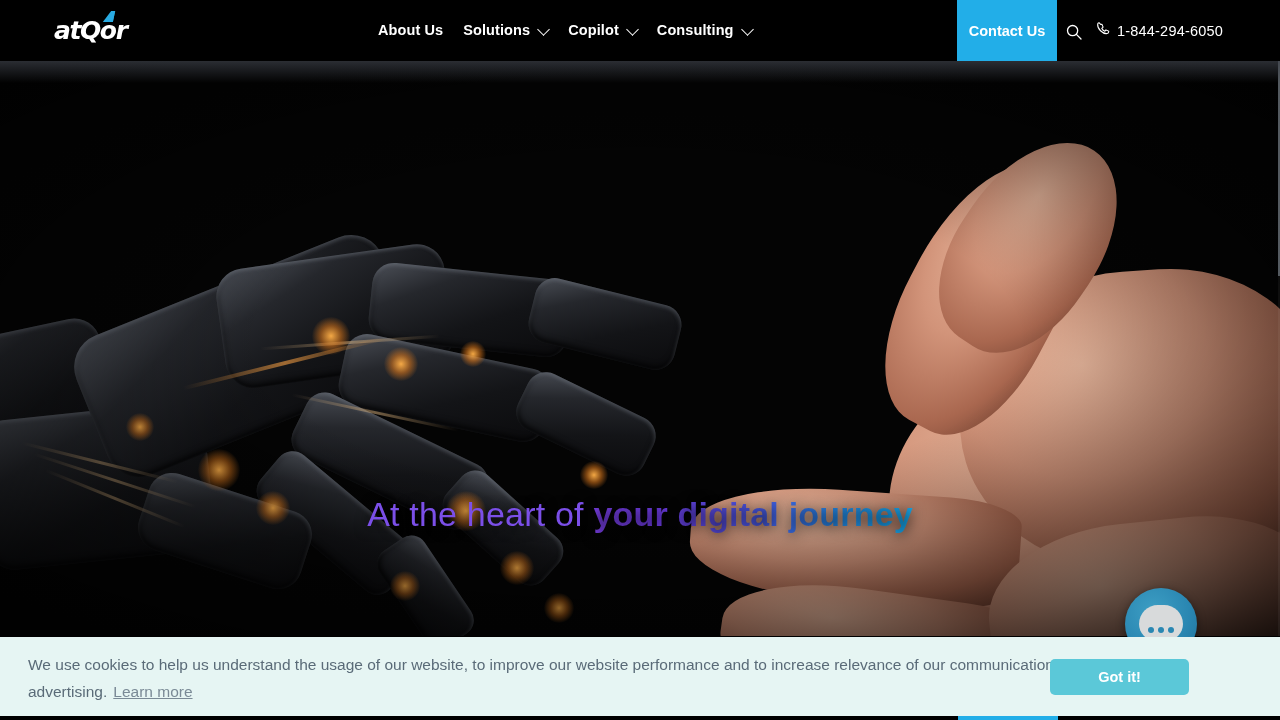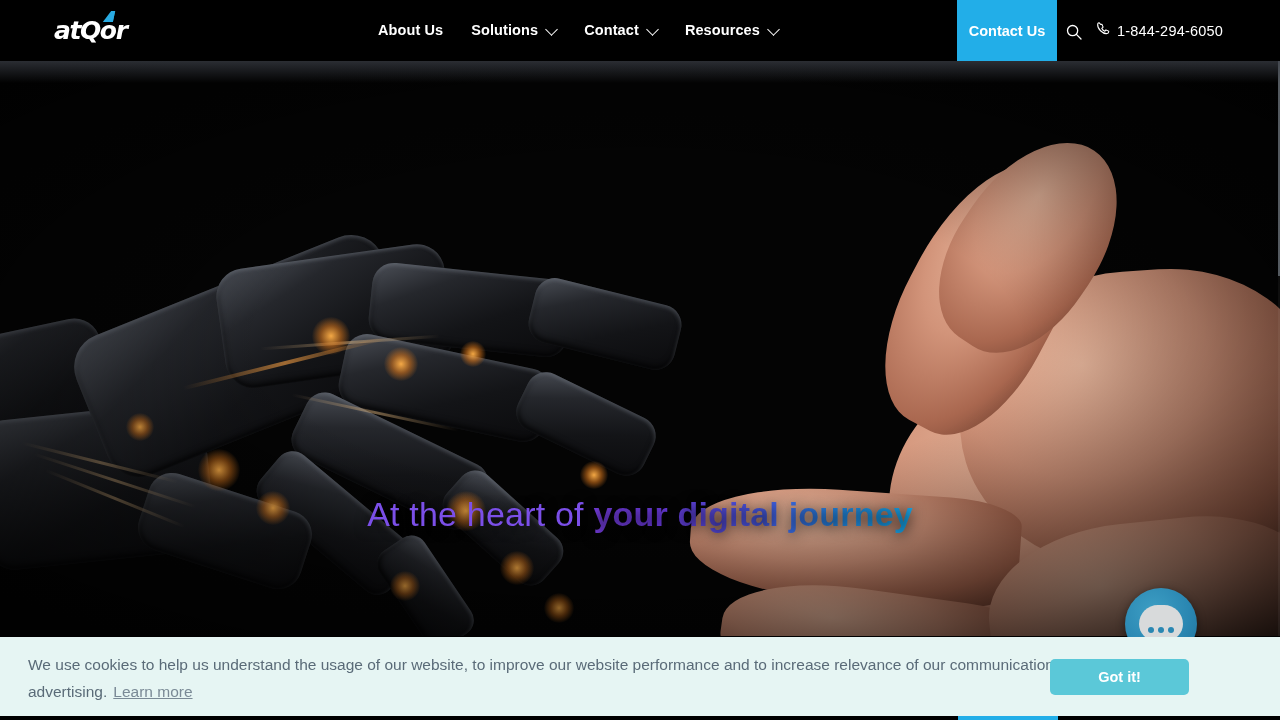--- a/index.html
+++ b/index.html
@@ -61,21 +61,21 @@
     transform: skewX(-12deg);
   }
 
   #nav {
     position: absolute;
     left: 368px;
     top: 0;
     height: 61px;
     display: flex;
     align-items: center;
-    gap: 8px;
+    gap: 0px;
   }
   .nav-item {
     display: flex;
     align-items: center;
     height: 61px;
     padding: 0 10px;
     color: #ffffff;
     font-size: 14.5px;
     font-weight: 700;
     letter-spacing: 0.1px;
@@ -419,26 +419,26 @@
       </div>
 
 
       <div class="nav-item">
         <span class="nav-label">Solutions</span>
         <span class="caret"></span>
       </div>
 
 
       <div class="nav-item">
-        <span class="nav-label">Contact</span>
+        <span class="nav-label">Copilot</span>
         <span class="caret"></span>
       </div>
 
       <div class="nav-item">
-        <span class="nav-label">Resources</span>
+        <span class="nav-label">Consulting</span>
         <span class="caret"></span>
       </div>
 
     </nav>
 
     <div id="contact-btn">
       <span>Contact Us</span>
     </div>
 
     <div id="search-icon">

